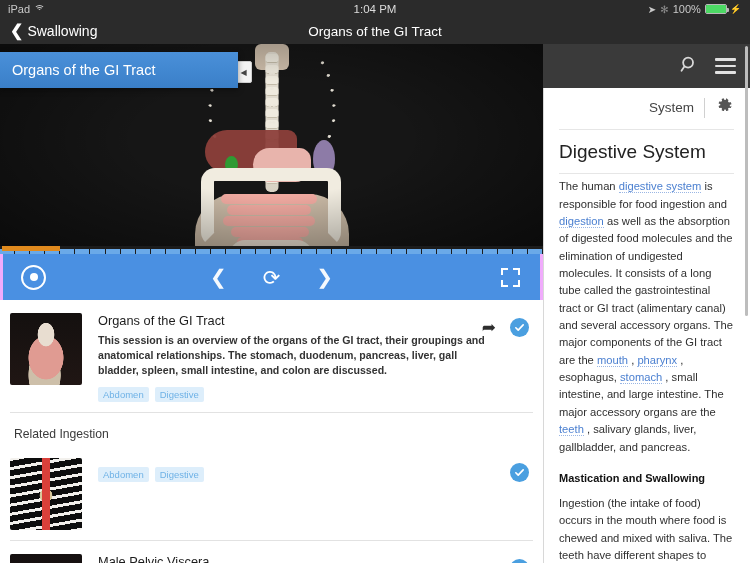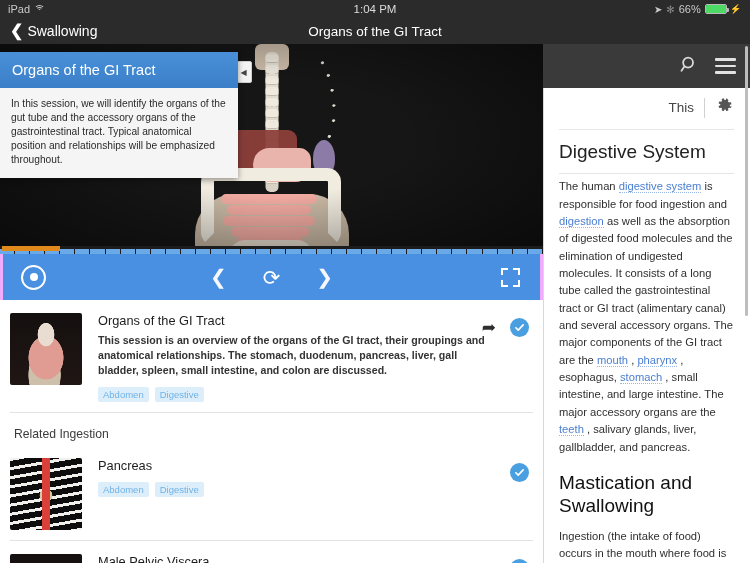--- a/index.html
+++ b/index.html
@@ -185,21 +185,21 @@
   .search-icon { cursor:pointer; }
   .ham { width:21px; cursor:pointer; }
   .ham i { display:block; height:2.6px; background:#e2e2e2; margin:4px 0; border-radius:1px; }
   .ref-tools { display:flex; align-items:center; justify-content:flex-end; gap:10px;
                padding:8px 16px 8px 0; }
   .tools-label { font-size:13.5px; color:#444; cursor:pointer; }
   .tools-sep { width:1px; height:20px; background:#d0d0d0; }
   .gear { cursor:pointer; }
   .ref-rule { height:1px; background:#e6e6e6; margin:2px 16px 0 16px; }
   .ref-h1 { font-size:19px; color:#222; font-weight:400; padding:10px 16px 8px 16px; line-height:1.22; }
-  .ref-h2 { font-size:19px; color:#111; font-weight:normal; padding:4px 22px 6px 16px; line-height:1.2; }
+  .ref-h2 { font-size:11px; color:#111; font-weight:bold; padding:4px 22px 6px 16px; line-height:1.2; }
   .ref-body { font-size:11.2px; color:#2f2f2f; line-height:1.55; padding:4px 16px 0 16px; }
   .ref-link { color:#4a7fd0; border-bottom:1px dotted #9ab6e4; }
   .ref-scroll { position:absolute; right:2px; top:2px; width:3px; height:270px;
                 background:#bdbdbd; border-radius:2px; }
   .panel-edge { position:absolute; left:543px; top:88px; width:1px; height:475px; background:#d8d8d8; }
 </style>
 </head>
 <body>
 
 <div class="screen">
@@ -210,21 +210,21 @@
       <span class="wifi-icon">
           <i></i>
           <i></i>
           <i></i>
         </span>
     </div>
     <div class="sb-center">1:04 PM</div>
     <div class="sb-right">
       <span class="loc-icon">➤</span>
       <span class="bt-icon">✻</span>
-      <span>66%</span>
+      <span>100%</span>
       <span class="battery">
           <span style="width:100%"></span>
         </span>
       <span class="bolt">⚡</span>
     </div>
   </div>
 
   <div class="navbar">
     <div class="nav-back">
       <span class="chev-left">❮</span>
@@ -279,21 +279,20 @@
       </div>
       <div class="pelvis"></div>
     </div>
     <div class="vp-vignette"></div>
   </div>
 
   <div class="collapse-tab">◀</div>
 
   <div class="session-card">
     <div class="session-head">Organs of the GI Tract</div>
-    <div class="session-body">In this session, we will identify the organs of the gut tube and the accessory organs of the gastrointestinal tract. Typical anatomical position and relationships will be emphasized throughout.</div>
   </div>
 
   <div class="timeline">
     <div class="tl-track" id="tl-track">
         <div class="tl-tick"></div>
         <div class="tl-tick"></div>
         <div class="tl-tick"></div>
         <div class="tl-tick"></div>
         <div class="tl-tick"></div>
         <div class="tl-tick"></div>
@@ -370,21 +369,20 @@
       </div>
     </div>
 
     <div class="divider"></div>
 
     <div class="section-head">Related Ingestion</div>
 
     <div class="act-row">
       <div class="act-thumb thumb-b"></div>
       <div class="act-main">
-        <div class="act-title">Pancreas</div>
         <div class="act-tags">
           <span class="tag">Abdomen</span>
           <span class="tag">Digestive</span>
         </div>
       </div>
       <div class="act-actions">
         <div class="check-badge">
           <svg width="11" height="11" viewBox="0 0 12 12" aria-hidden="true">
             <path d="M2 6.3 L4.6 8.9 L10 3.2" fill="none" stroke="#ffffff" stroke-width="1.8" stroke-linecap="round" stroke-linejoin="round"></path>
           </svg>
@@ -417,21 +415,21 @@
         </svg>
       </span>
       <span class="ham">
           <i></i>
           <i></i>
           <i></i>
         </span>
     </div>
 
     <div class="ref-tools">
-      <span class="tools-label">This</span>
+      <span class="tools-label">System</span>
       <span class="tools-sep"></span>
       <span class="gear">
         <svg width="19" height="19" viewBox="0 0 24 24" aria-hidden="true">
           <path fill="#555" d="M12 8.2a3.8 3.8 0 1 0 0 7.6 3.8 3.8 0 0 0 0-7.6zm0 5.9a2.1 2.1 0 1 1 0-4.2 2.1 2.1 0 0 1 0 4.2z"></path>
           <path fill="#555" d="M20.3 13.3l-1.6-.5a6.9 6.9 0 0 0 0-1.6l1.6-.5a.7.7 0 0 0 .4-.9l-.6-1.6a.7.7 0 0 0-.9-.4l-1.6.5a7 7 0 0 0-1.2-1.2l.5-1.6a.7.7 0 0 0-.4-.9L14.9 3a.7.7 0 0 0-.9.4l-.5 1.6a6.9 6.9 0 0 0-1.6 0l-.5-1.6a.7.7 0 0 0-.9-.4l-1.6.6a.7.7 0 0 0-.4.9l.5 1.6A7 7 0 0 0 7.8 7.3l-1.6-.5a.7.7 0 0 0-.9.4l-.6 1.6a.7.7 0 0 0 .4.9l1.6.5a6.9 6.9 0 0 0 0 1.6l-1.6.5a.7.7 0 0 0-.4.9l.6 1.6a.7.7 0 0 0 .9.4l1.6-.5c.36.46.76.86 1.2 1.2l-.5 1.6a.7.7 0 0 0 .4.9l1.6.6a.7.7 0 0 0 .9-.4l.5-1.6a6.9 6.9 0 0 0 1.6 0l.5 1.6a.7.7 0 0 0 .9.4l1.6-.6a.7.7 0 0 0 .4-.9l-.5-1.6c.44-.34.84-.74 1.2-1.2l1.6.5a.7.7 0 0 0 .9-.4l.6-1.6a.7.7 0 0 0-.4-.9z"></path>
         </svg>
       </span>
     </div>
 
     <div class="ref-rule"></div>

